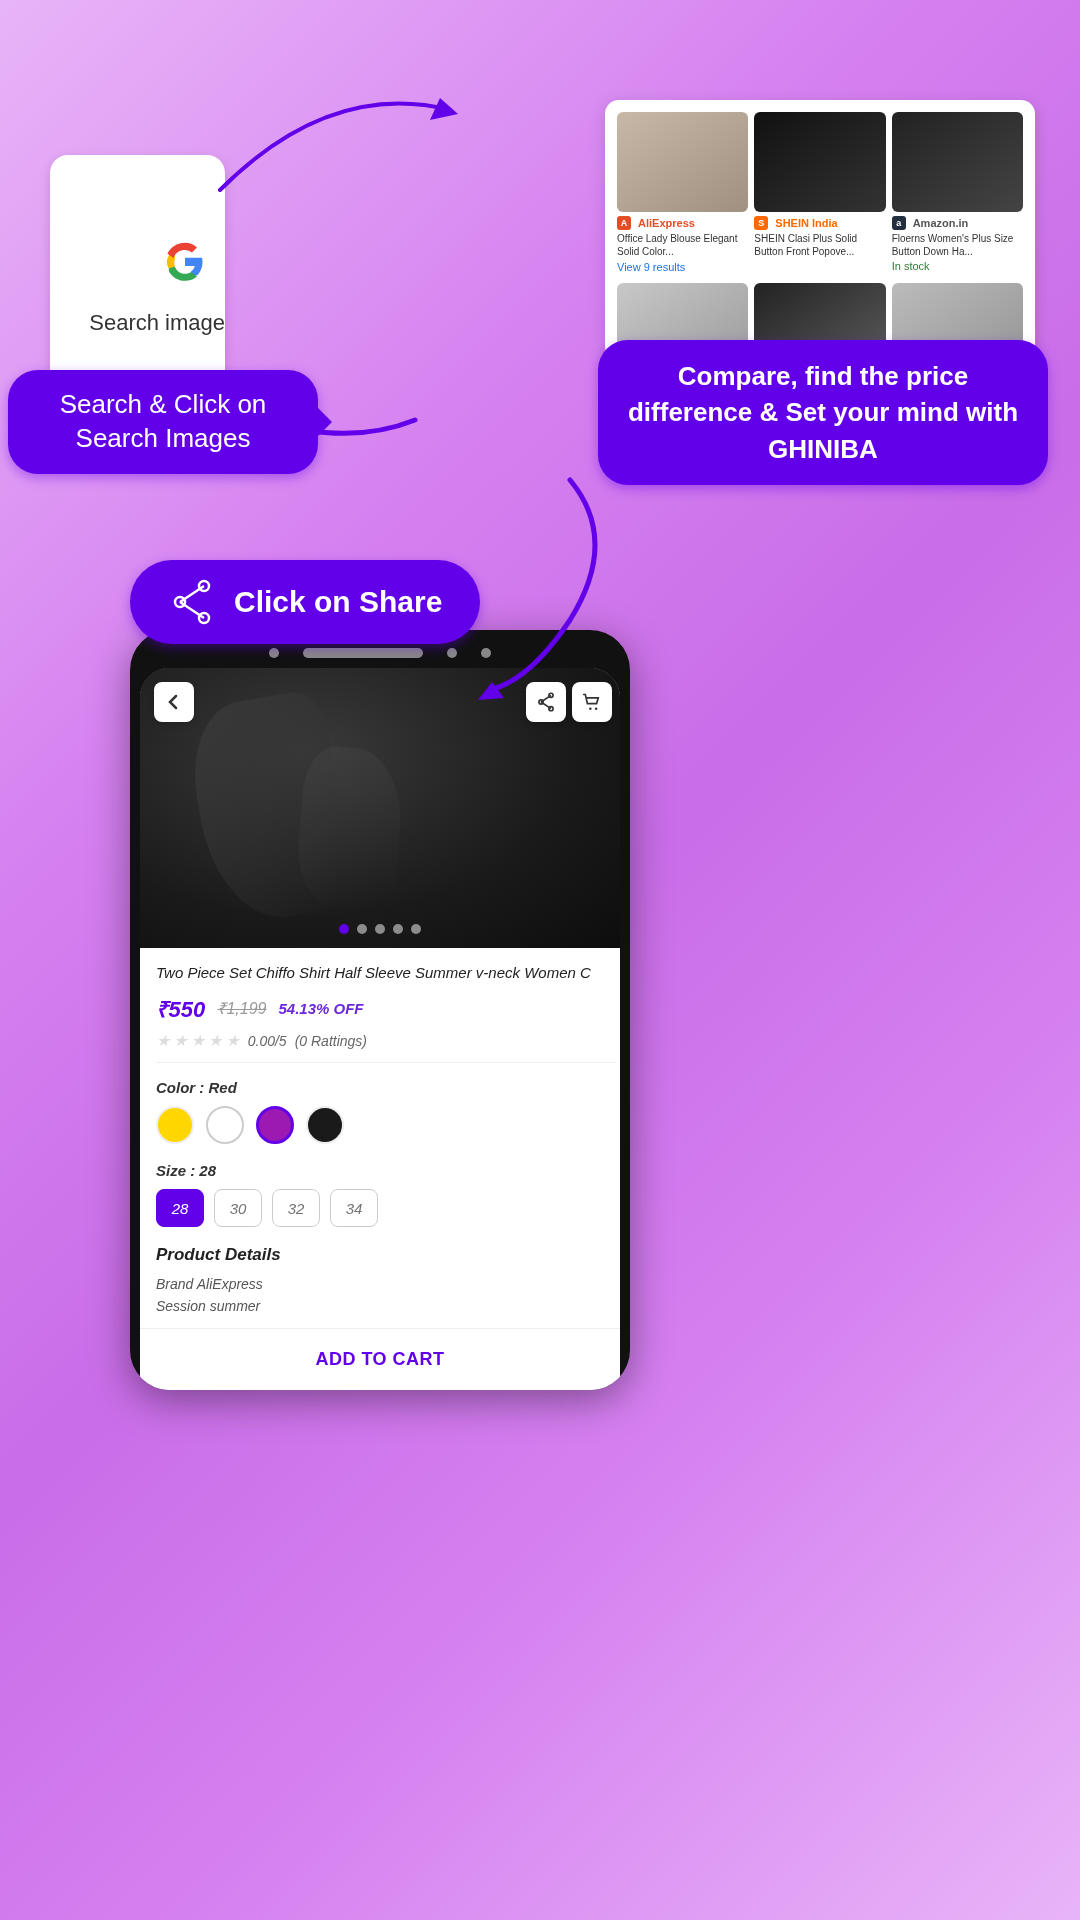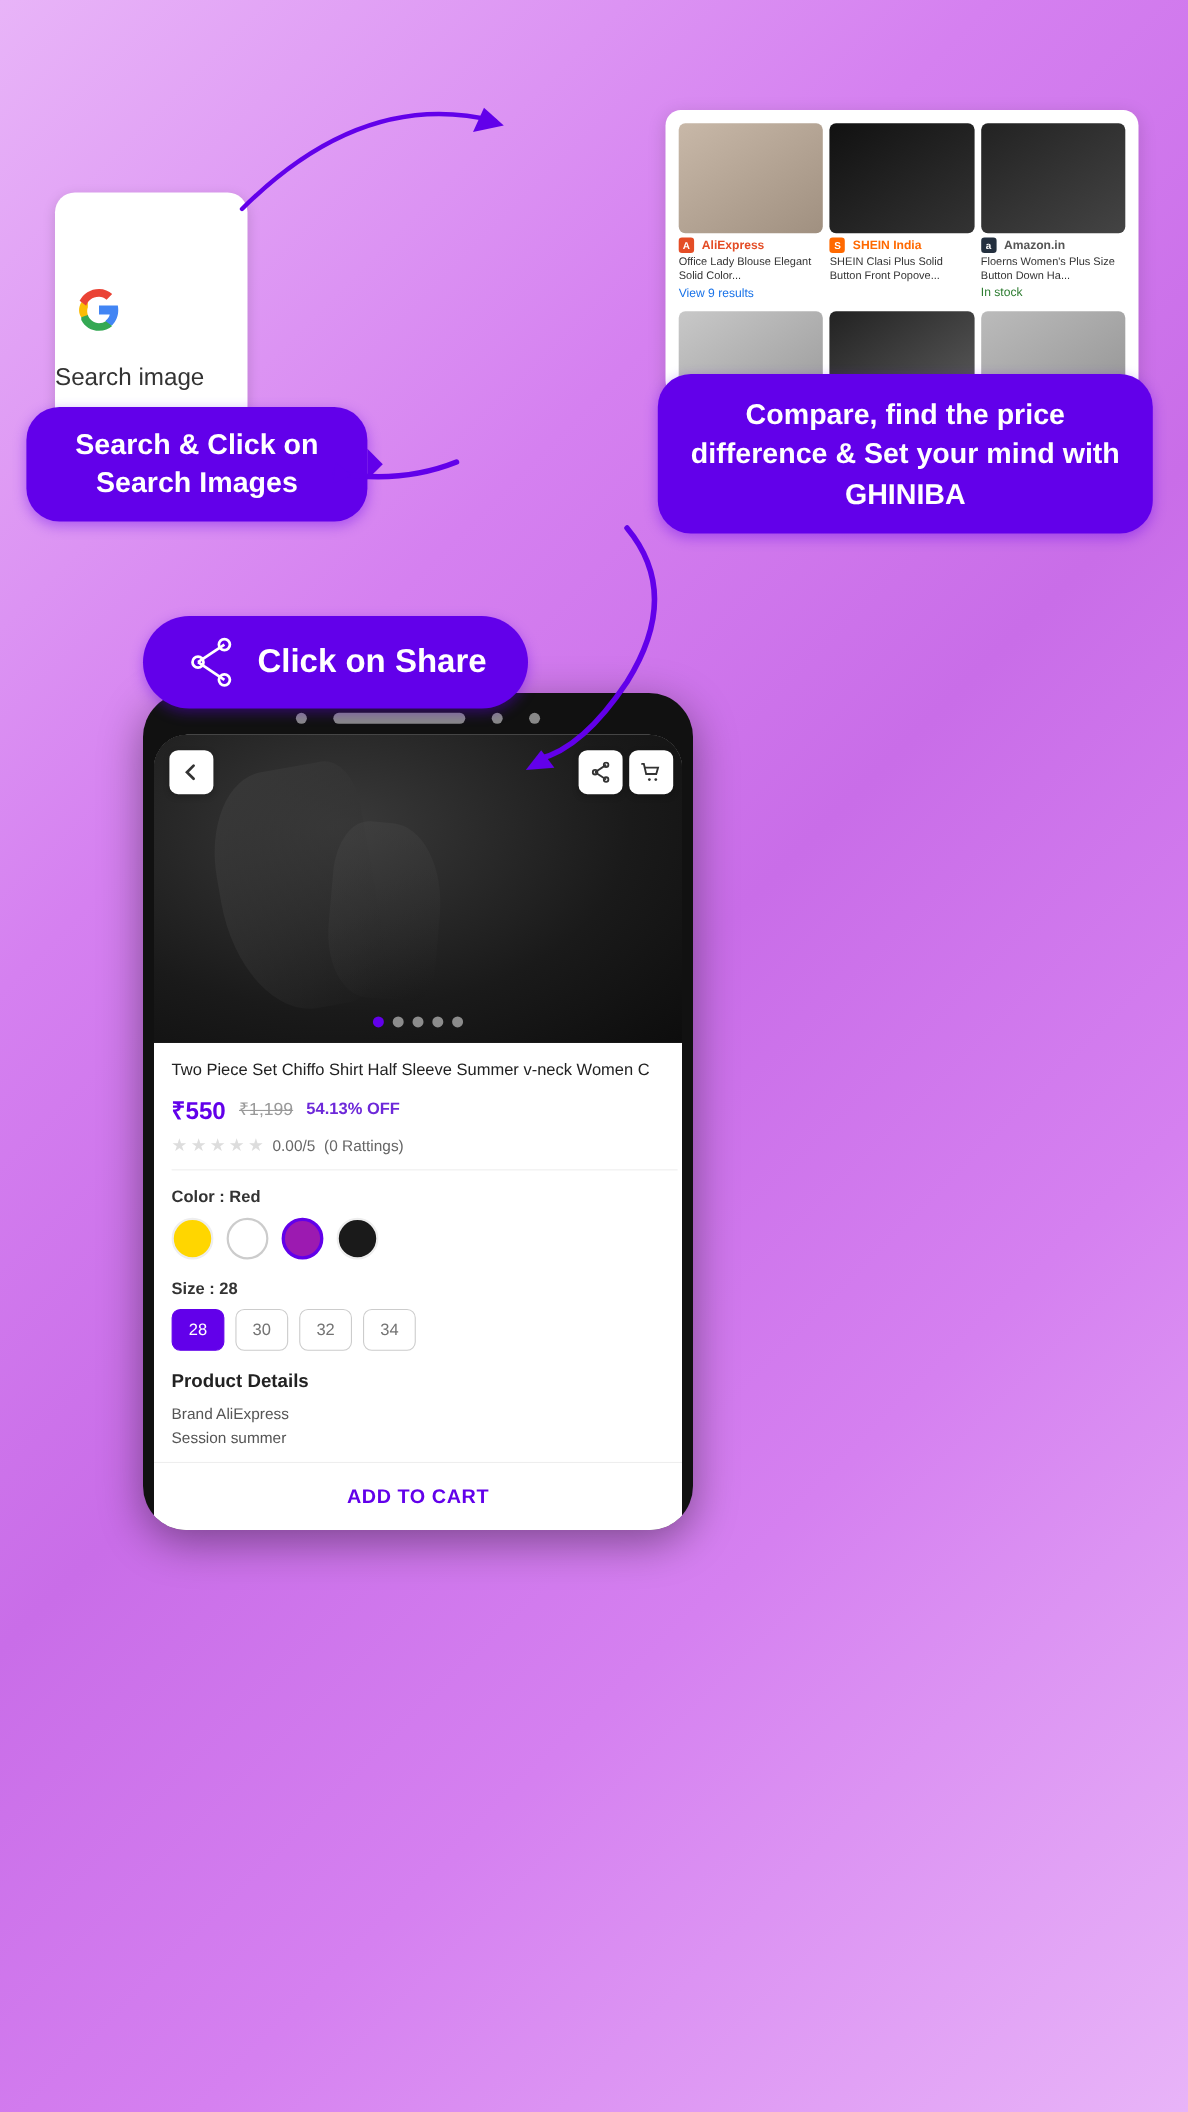--- a/index.html
+++ b/index.html
@@ -17,24 +17,23 @@
     .google-icon-box {
       position: absolute;
       top: 155px;
       left: 50px;
       width: 175px;
       height: 248px;
       background: white;
       border-radius: 18px;
       display: flex;
       flex-direction: column;
-      align-items: flex-start;
+      align-items: flex-end;
       justify-content: center;
       box-shadow: 0 4px 12px rgba(0,0,0,0.15);
-      margin-top: 20px;
     }
     .google-logo {
       width: 80px;
       height: 80px;
       margin-bottom: 8px;
     }
     .google-text {
       font-size: 22px;
       color: #333;
       text-align: center;
@@ -116,28 +115,28 @@
       height: 65px;
       background: #ddd;
       border-radius: 6px;
     }
     .result-img2.dark { background: #222; }
 
     
     .bubble-left {
       position: absolute;
       top: 370px;
-      left: 24px;
+      left: 8px;
       background: #6200ea;
       color: white;
       border-radius: 30px;
       padding: 18px 28px;
       width: 310px;
       font-size: 26px;
-      font-weight: 700;
+      font-weight: 400;
       text-align: center;
       line-height: 1.3;
       box-shadow: 0 4px 12px rgba(98,0,234,0.4);
     }
     .bubble-left::after {
       content: '';
       position: absolute;
       right: -28px;
       top: 50%;
       transform: translateY(-50%);
@@ -280,20 +279,21 @@
       width: 10px; height: 10px;
       border-radius: 50%;
       background: rgba(255,255,255,0.5);
     }
     .img-dot.active { background: #6200ea; }
 
     
     .product-info {
       padding: 14px 4px 0 16px;
       background: white;
+      font-style: italic;
     }
     .product-title {
       font-size: 15px;
       color: #222;
       font-weight: 500;
       line-height: 1.4;
       margin-bottom: 10px;
     }
     .price-row {
       display: flex;

